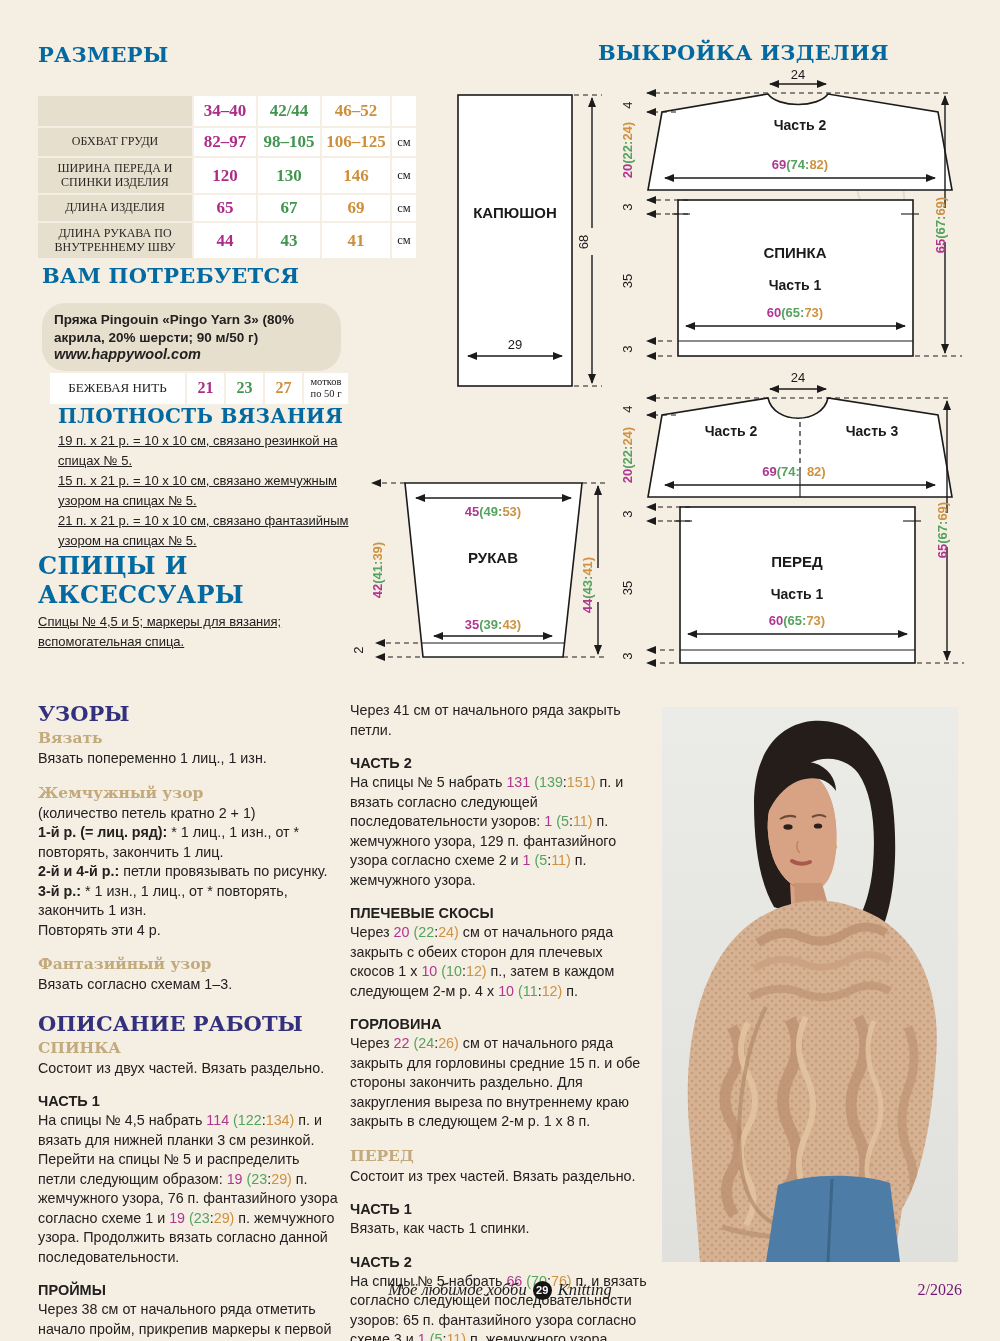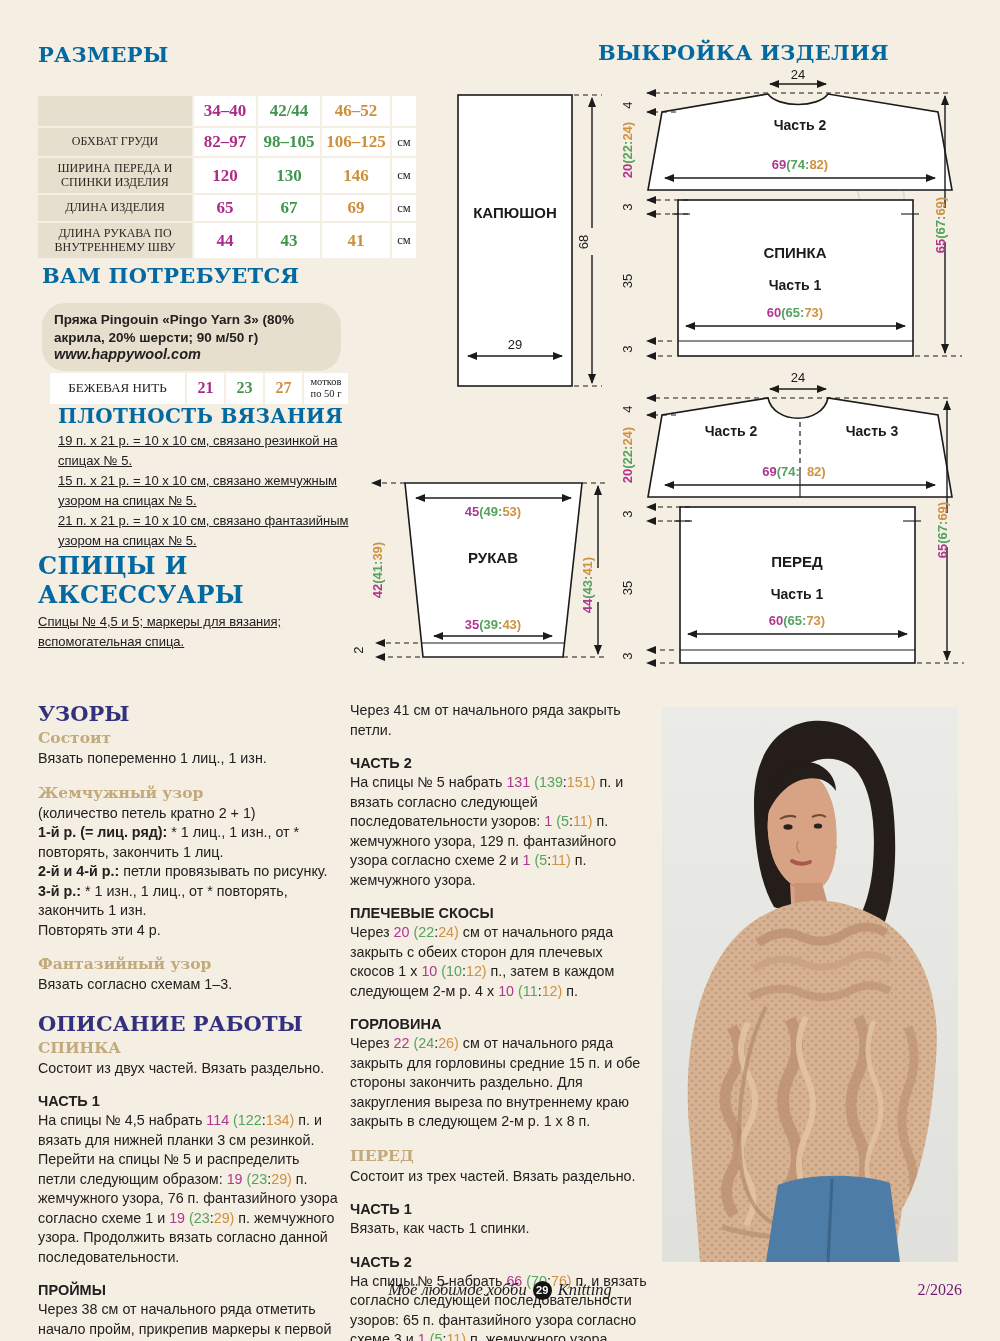--- a/index.html
+++ b/index.html
@@ -310,21 +310,21 @@
     <line x1="230" y1="55" x2="256" y2="55" class="dsh"></line>
     <line x1="211" y1="229" x2="256" y2="229" class="dsh"></line>
     <line x1="246" y1="140" x2="246" y2="58" class="dim" marker-end="url(#ms)"></line>
     <line x1="246" y1="174" x2="246" y2="226" class="dim" marker-end="url(#ms)"></line>
     <text x="240" y="157" text-anchor="middle" class="dimlab" transform="rotate(-90 240 157)"><tspan class="dm">44</tspan><tspan class="dg">(43:</tspan><tspan class="do">41)</tspan></text>
   </g>
 </svg>
 
 <section class="abs" style="left:38px;top:701px;width:300px;">
   <h3 class="col-title">УЗОРЫ</h3>
-  <div class="subhead" style="margin-top:0;">Состоит</div>
+  <div class="subhead" style="margin-top:0;">Вязать</div>
   <p class="body">Вязать попеременно 1 лиц., 1 изн.</p>
   <div class="subhead">Жемчужный узор</div>
   <p class="body">(количество петель кратно 2 + 1)</p>
   <p class="body"><span class="c-b">1-й р. (= лиц. ряд): </span><span>* 1 лиц., 1 изн., от * повторять, закончить 1 лиц.</span></p>
   <p class="body"><span class="c-b">2-й и 4-й р.: </span><span>петли провязывать по рисунку.</span></p>
   <p class="body"><span class="c-b">3-й р.: </span><span>* 1 изн., 1 лиц., от * повторять, закончить 1 изн.</span></p>
   <p class="body">Повторять эти 4 р.</p>
   <div class="subhead">Фантазийный узор</div>
   <p class="body">Вязать согласно схемам 1–3.</p>
   <h3 class="col-title" style="margin-top:16px;">ОПИСАНИЕ РАБОТЫ</h3>

